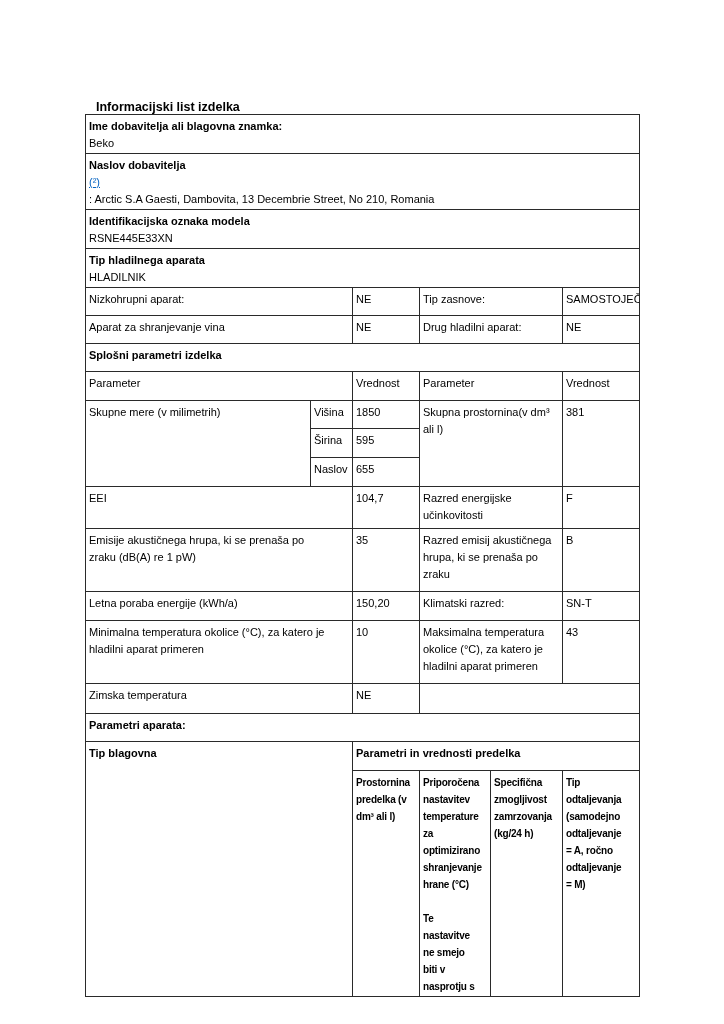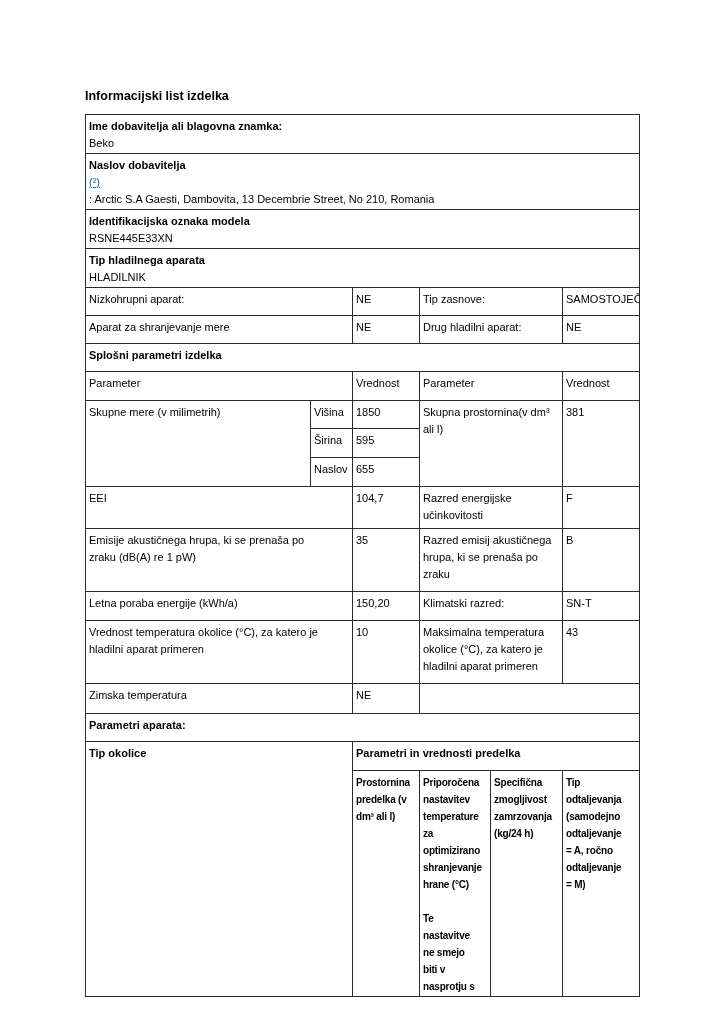--- a/index.html
+++ b/index.html
@@ -13,21 +13,21 @@
     position: relative;
     width: 724px;
     height: 1024px;
     background: #ffffff;
     overflow: hidden;
   }
   .doc-title {
     position: absolute;
     left: 85px;
     top: 88px;
-    margin: 0;
+    margin: 11px;
     font-size: 12.5px;
     font-weight: bold;
     line-height: 16px;
   }
   table.fiche {
     position: absolute;
     left: 85px;
     top: 114px;
     width: 554px;
     border-collapse: collapse;
@@ -98,21 +98,21 @@
     </tr>
 
     <tr style="height:28px">
       <td colspan="2">Nizkohrupni aparat:</td>
       <td>NE</td>
       <td colspan="2">Tip zasnove:</td>
       <td class="nowrap">SAMOSTOJEČ</td>
     </tr>
 
     <tr style="height:28px">
-      <td colspan="2">Aparat za shranjevanje mere</td>
+      <td colspan="2">Aparat za shranjevanje vina</td>
       <td>NE</td>
       <td colspan="2">Drug hladilni aparat:</td>
       <td>NE</td>
     </tr>
 
     <tr style="height:28px">
       <td colspan="6" class="bold">Splošni parametri izdelka</td>
     </tr>
 
     <tr style="height:29px">
@@ -158,41 +158,41 @@
     </tr>
 
     <tr style="height:29px">
       <td colspan="2">Letna poraba energije (kWh/a)</td>
       <td>150,20</td>
       <td colspan="2">Klimatski razred:</td>
       <td>SN-T</td>
     </tr>
 
     <tr style="height:63px">
-      <td colspan="2">Vrednost temperatura okolice (°C), za katero je
+      <td colspan="2">Minimalna temperatura okolice (°C), za katero je
 hladilni aparat primeren</td>
       <td>10</td>
       <td colspan="2">Maksimalna temperatura
 okolice (°C), za katero je
 hladilni aparat primeren</td>
       <td>43</td>
     </tr>
 
     <tr style="height:30px">
       <td colspan="2">Zimska temperatura</td>
       <td>NE</td>
       <td colspan="3"></td>
     </tr>
 
     <tr style="height:28px">
       <td colspan="6" class="bold">Parametri aparata:</td>
     </tr>
 
     <tr style="height:29px">
-      <td colspan="2" rowspan="2" class="bold">Tip okolice</td>
+      <td colspan="2" rowspan="2" class="bold">Tip blagovna</td>
       <td colspan="4" class="bold">Parametri in vrednosti predelka</td>
     </tr>
 
     <tr style="height:225px">
       <td class="subhdr">Prostornina
 predelka (v
 dm³ ali l)</td>
       <td class="subhdr">Priporočena
 nastavitev
 temperature

